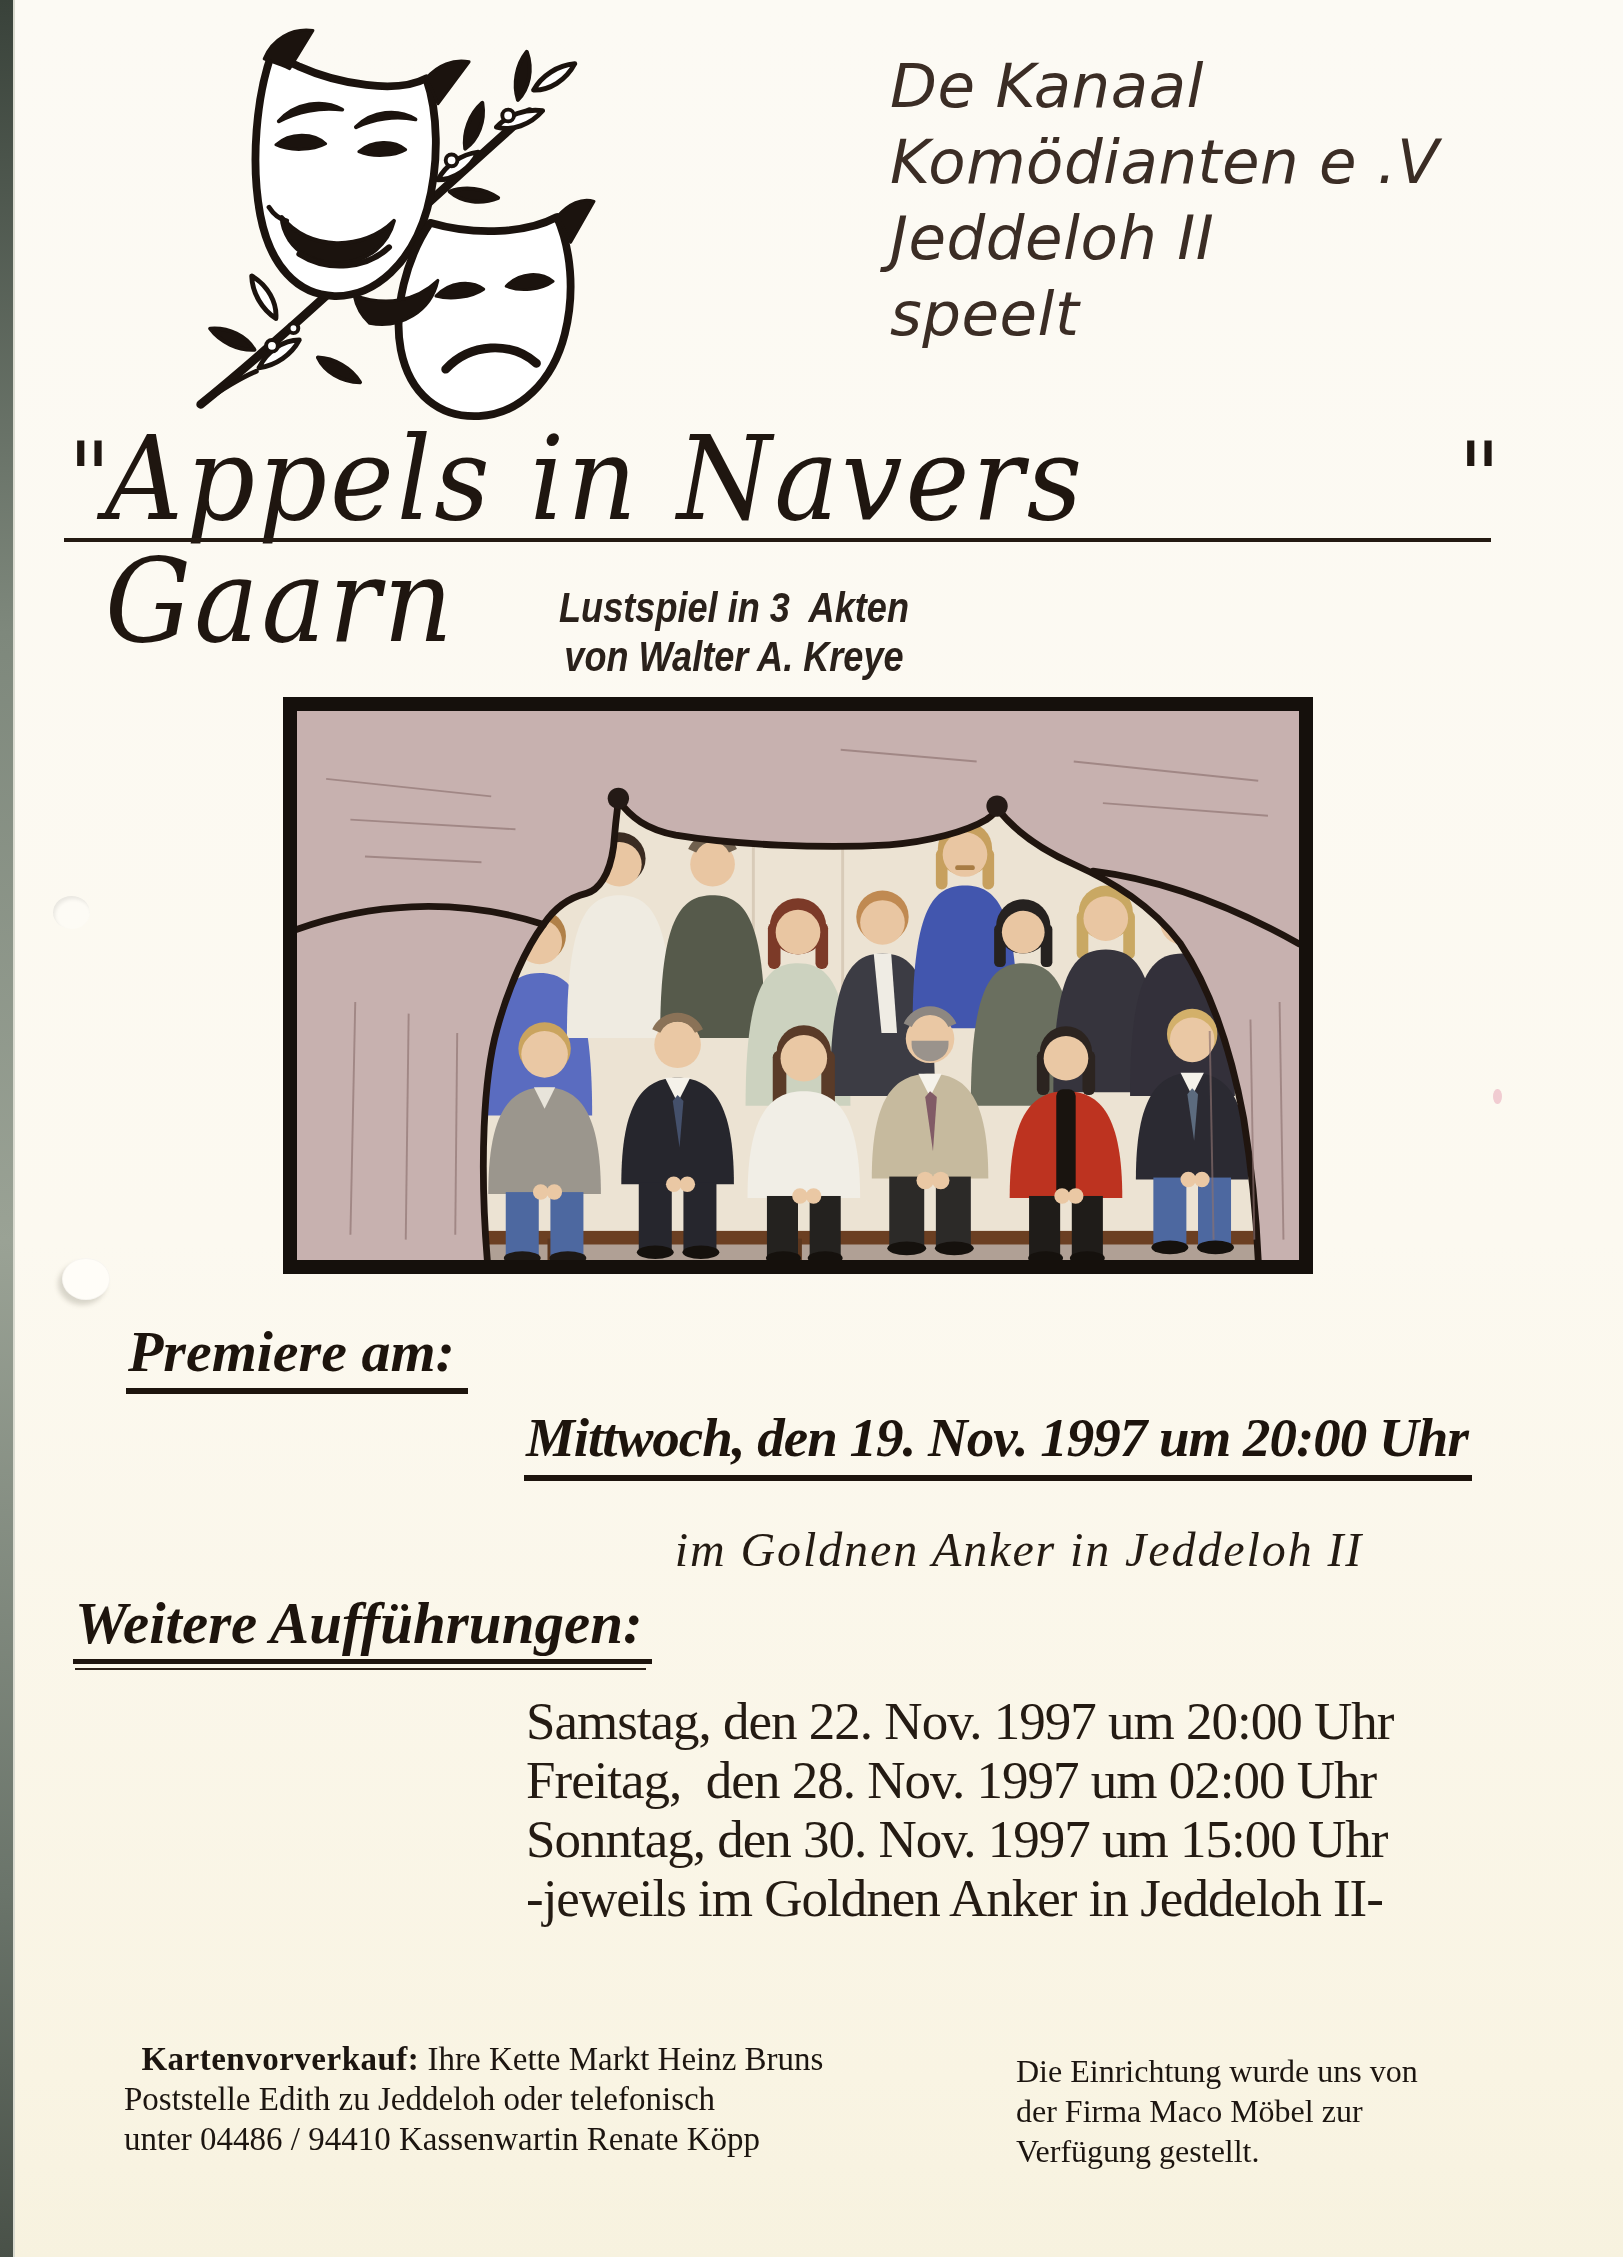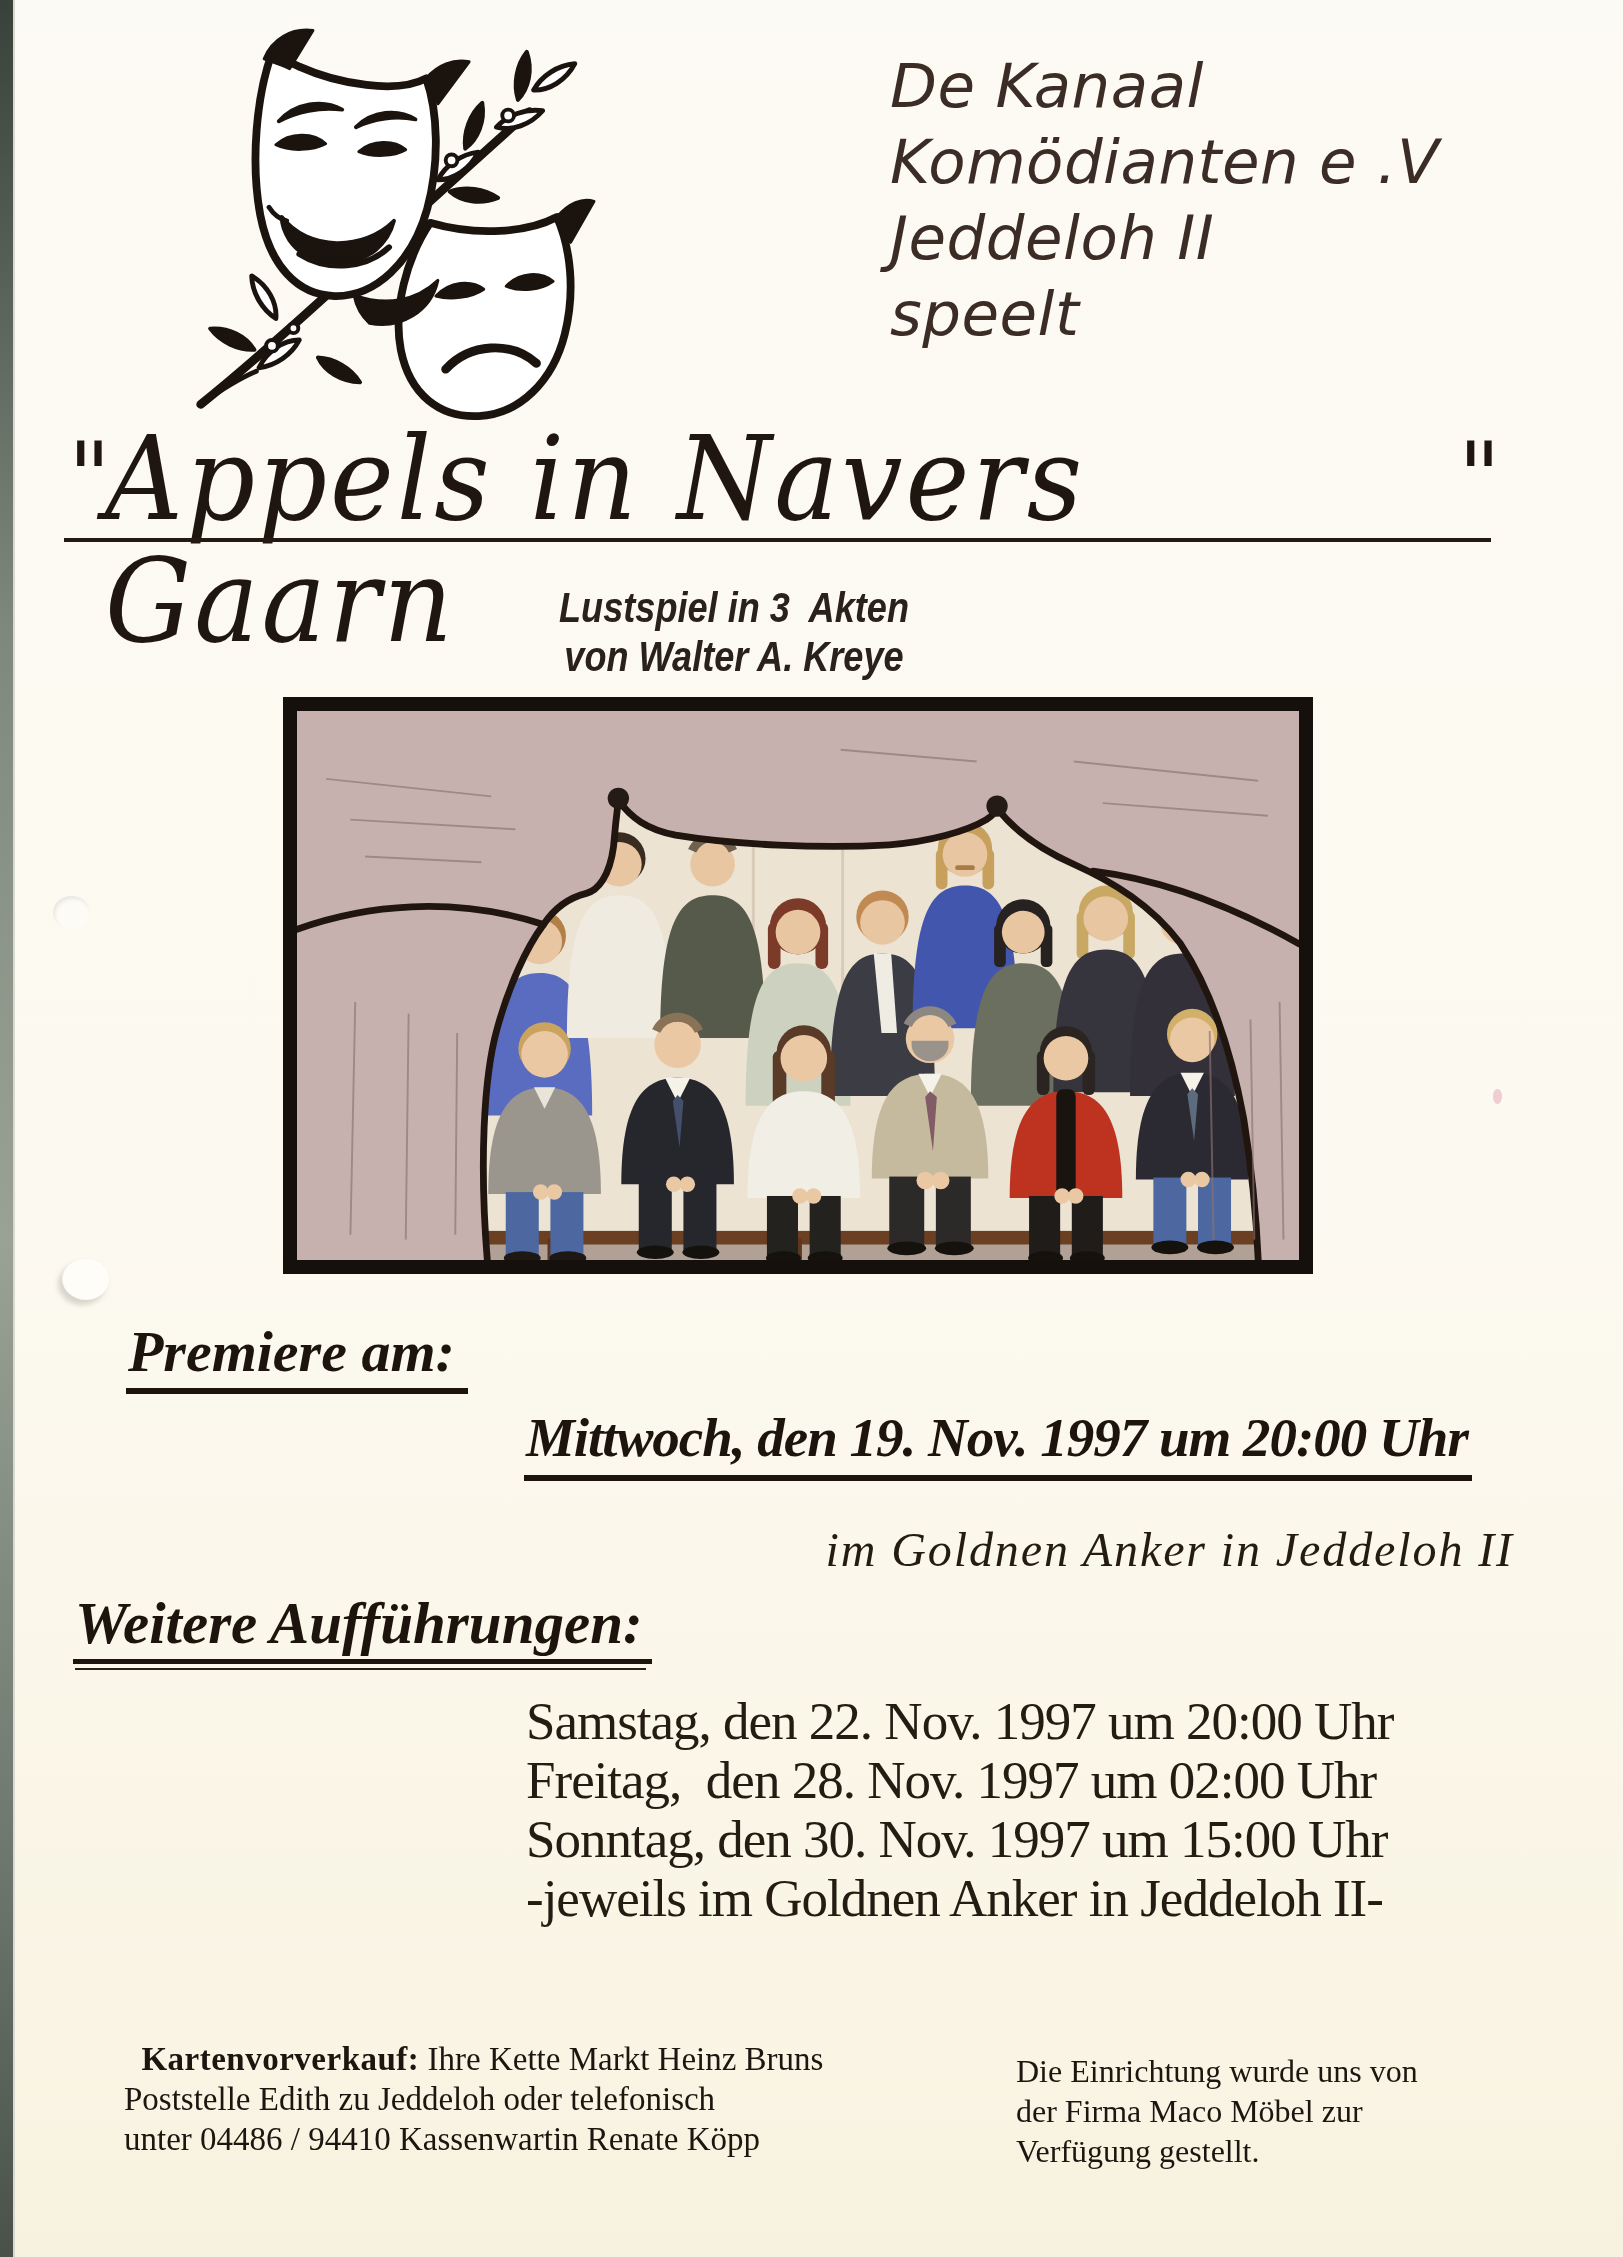--- a/index.html
+++ b/index.html
@@ -51,21 +51,21 @@
   .photo-frame svg{display:block;width:100%;height:100%;}
 
   
   .h-underlined{border-bottom:6.8px solid #1d140d;display:inline-block;}
   .premiere-heading{position:absolute;left:126px;top:1321px;
     font-size:58px;line-height:62px;font-weight:bold;font-style:italic;color:#1d140d;
     padding:0 13.5px 4.8px 1.9px;}
   .premiere-date{position:absolute;left:524px;top:1408px;
     font-size:55px;line-height:60px;font-weight:bold;font-style:italic;color:#1d140d;
     letter-spacing:-1px;padding:0 3.9px 6.8px 1.9px;text-align:right;}
-  .premiere-venue{position:absolute;left:524px;top:1523px;width:990px;text-align:right;
+  .premiere-venue{position:absolute;left:524px;top:1523px;width:990px;text-align:center;
     font-size:48px;line-height:54px;font-style:italic;color:#241b13;letter-spacing:1.9px;}
 
   
   .weitere-heading{position:absolute;left:73px;top:1591px;
     font-size:59px;line-height:64px;font-weight:bold;font-style:italic;color:#1d140d;
     border-bottom:5.8px solid #1d140d;padding:0 9.7px 3.9px 1.9px;}
   .weitere-heading::after{content:"";position:absolute;left:1.9px;right:5.8px;bottom:-11.6px;
     height:2.9px;background:#2a1f16;}
   .shows{position:absolute;left:526px;top:1692px;
     font-size:53px;line-height:59px;color:#241b13;letter-spacing:-1px;}

